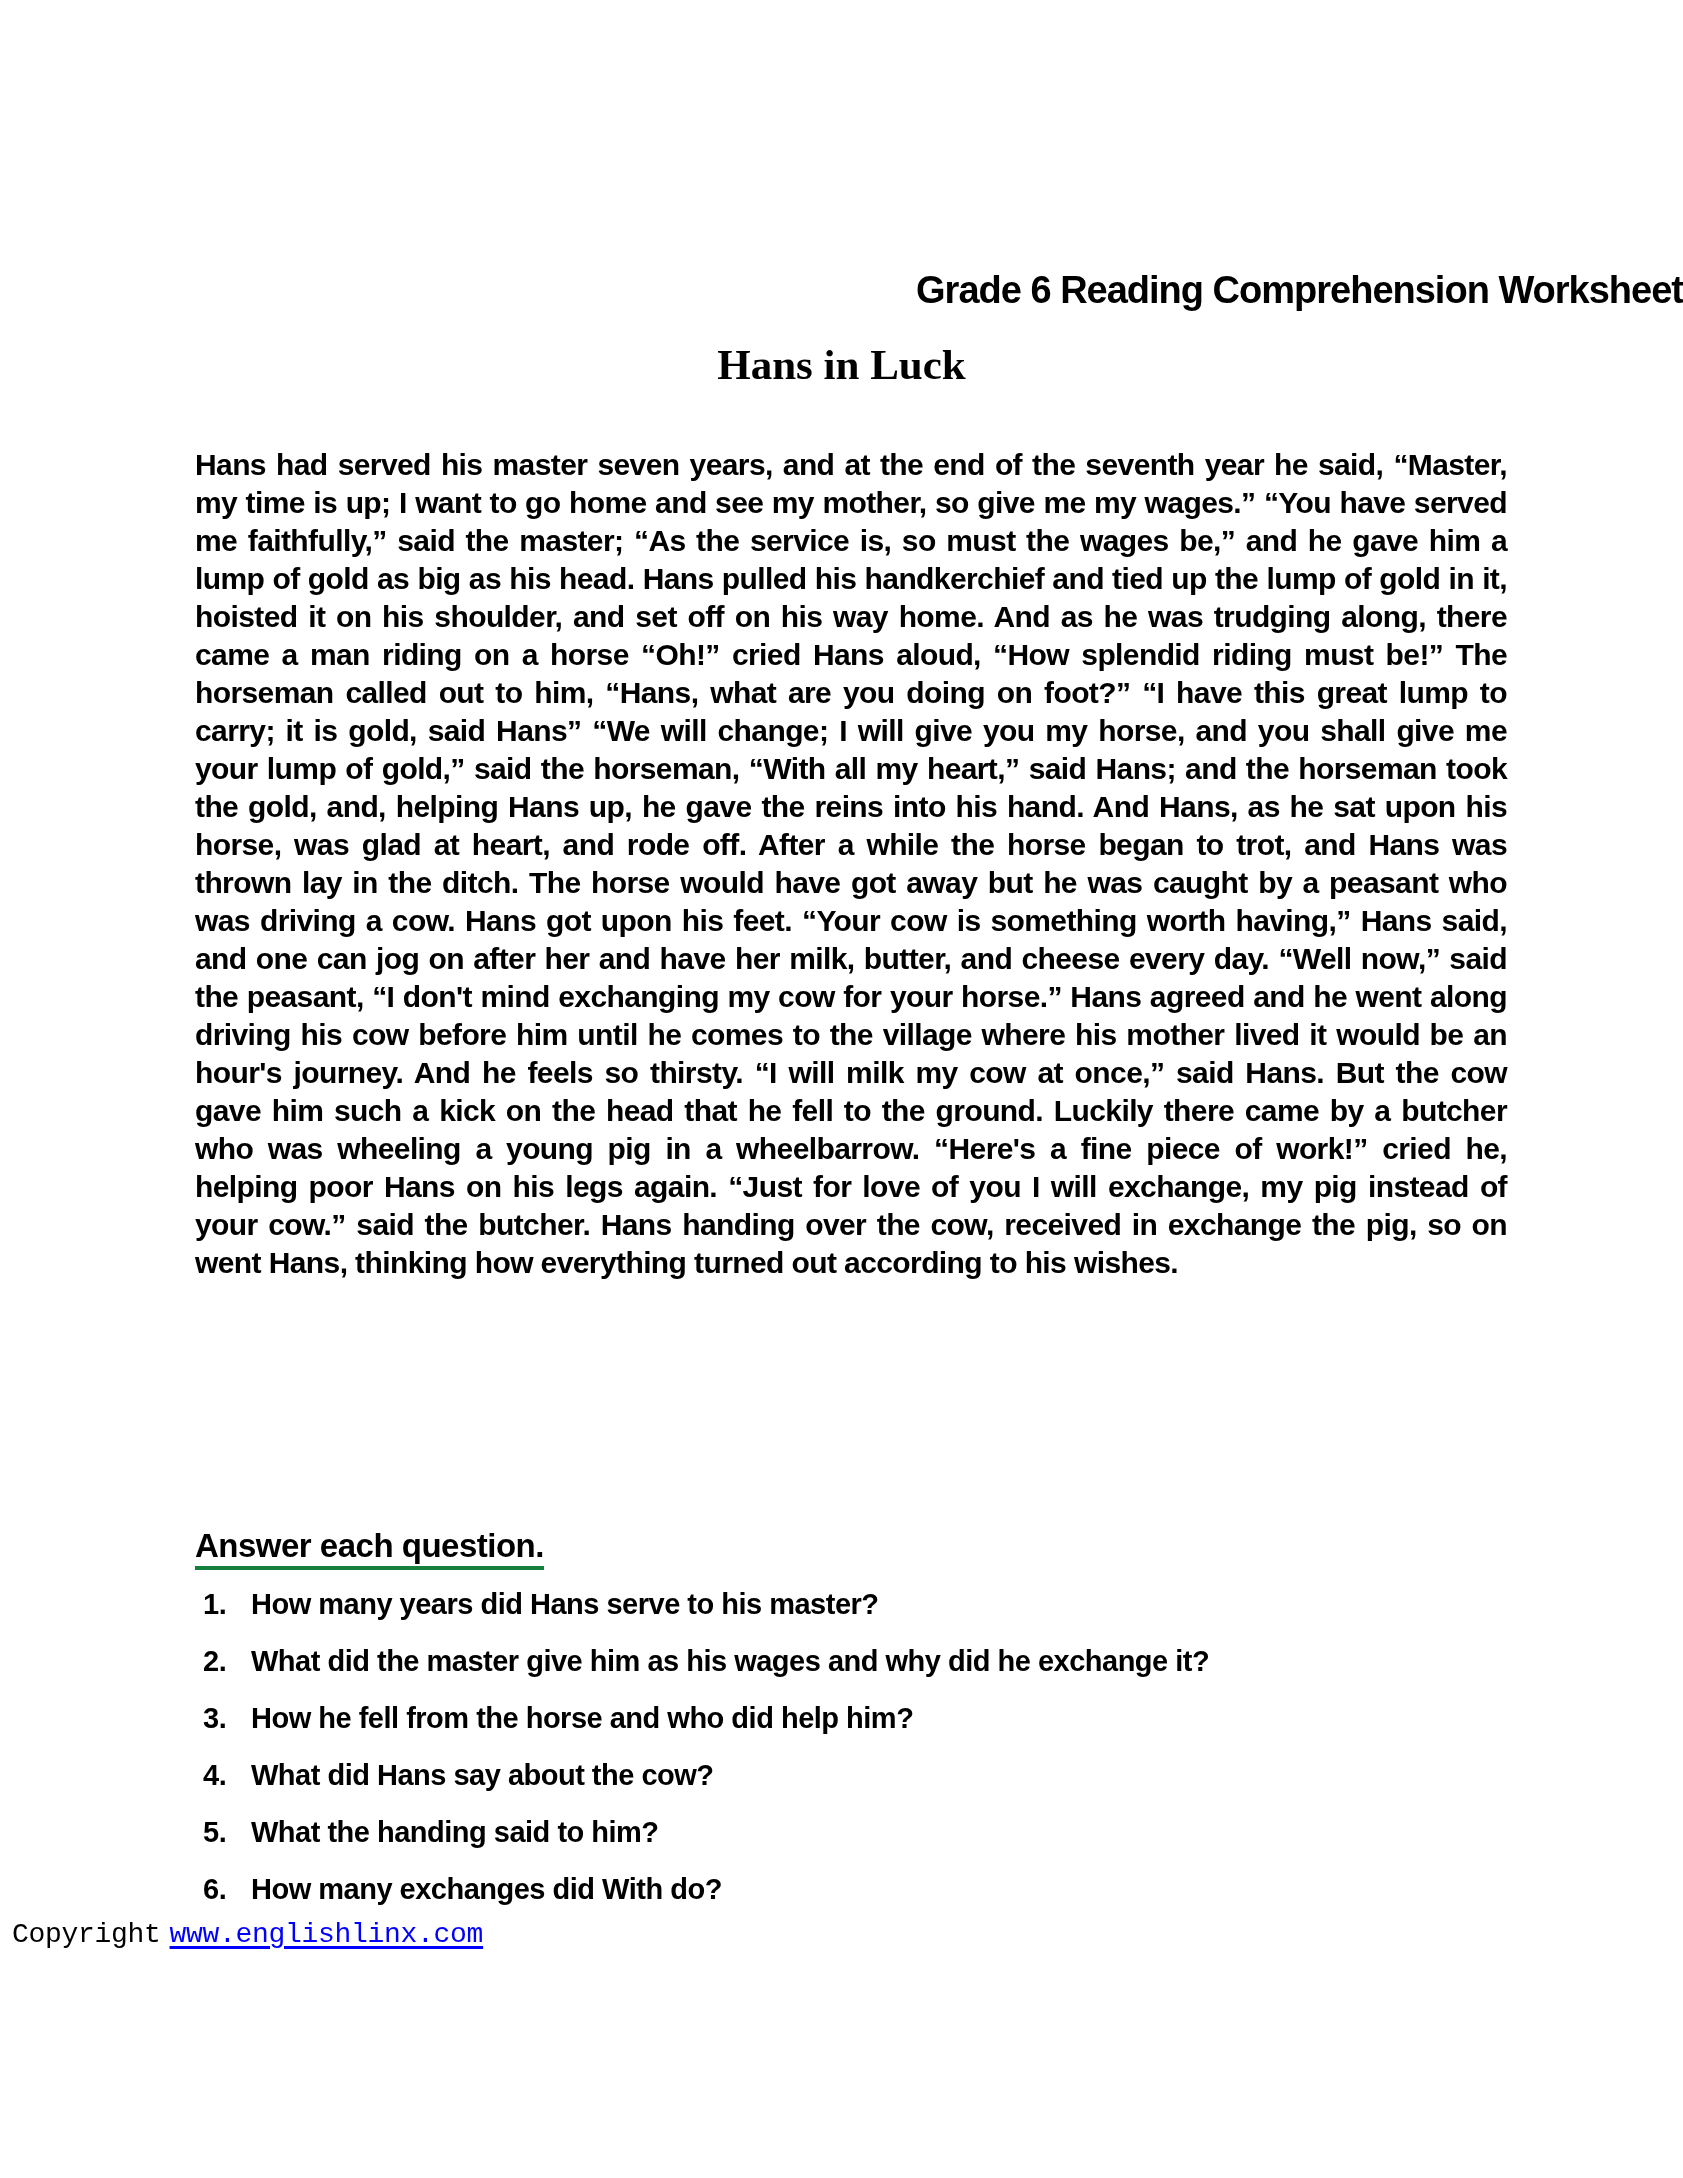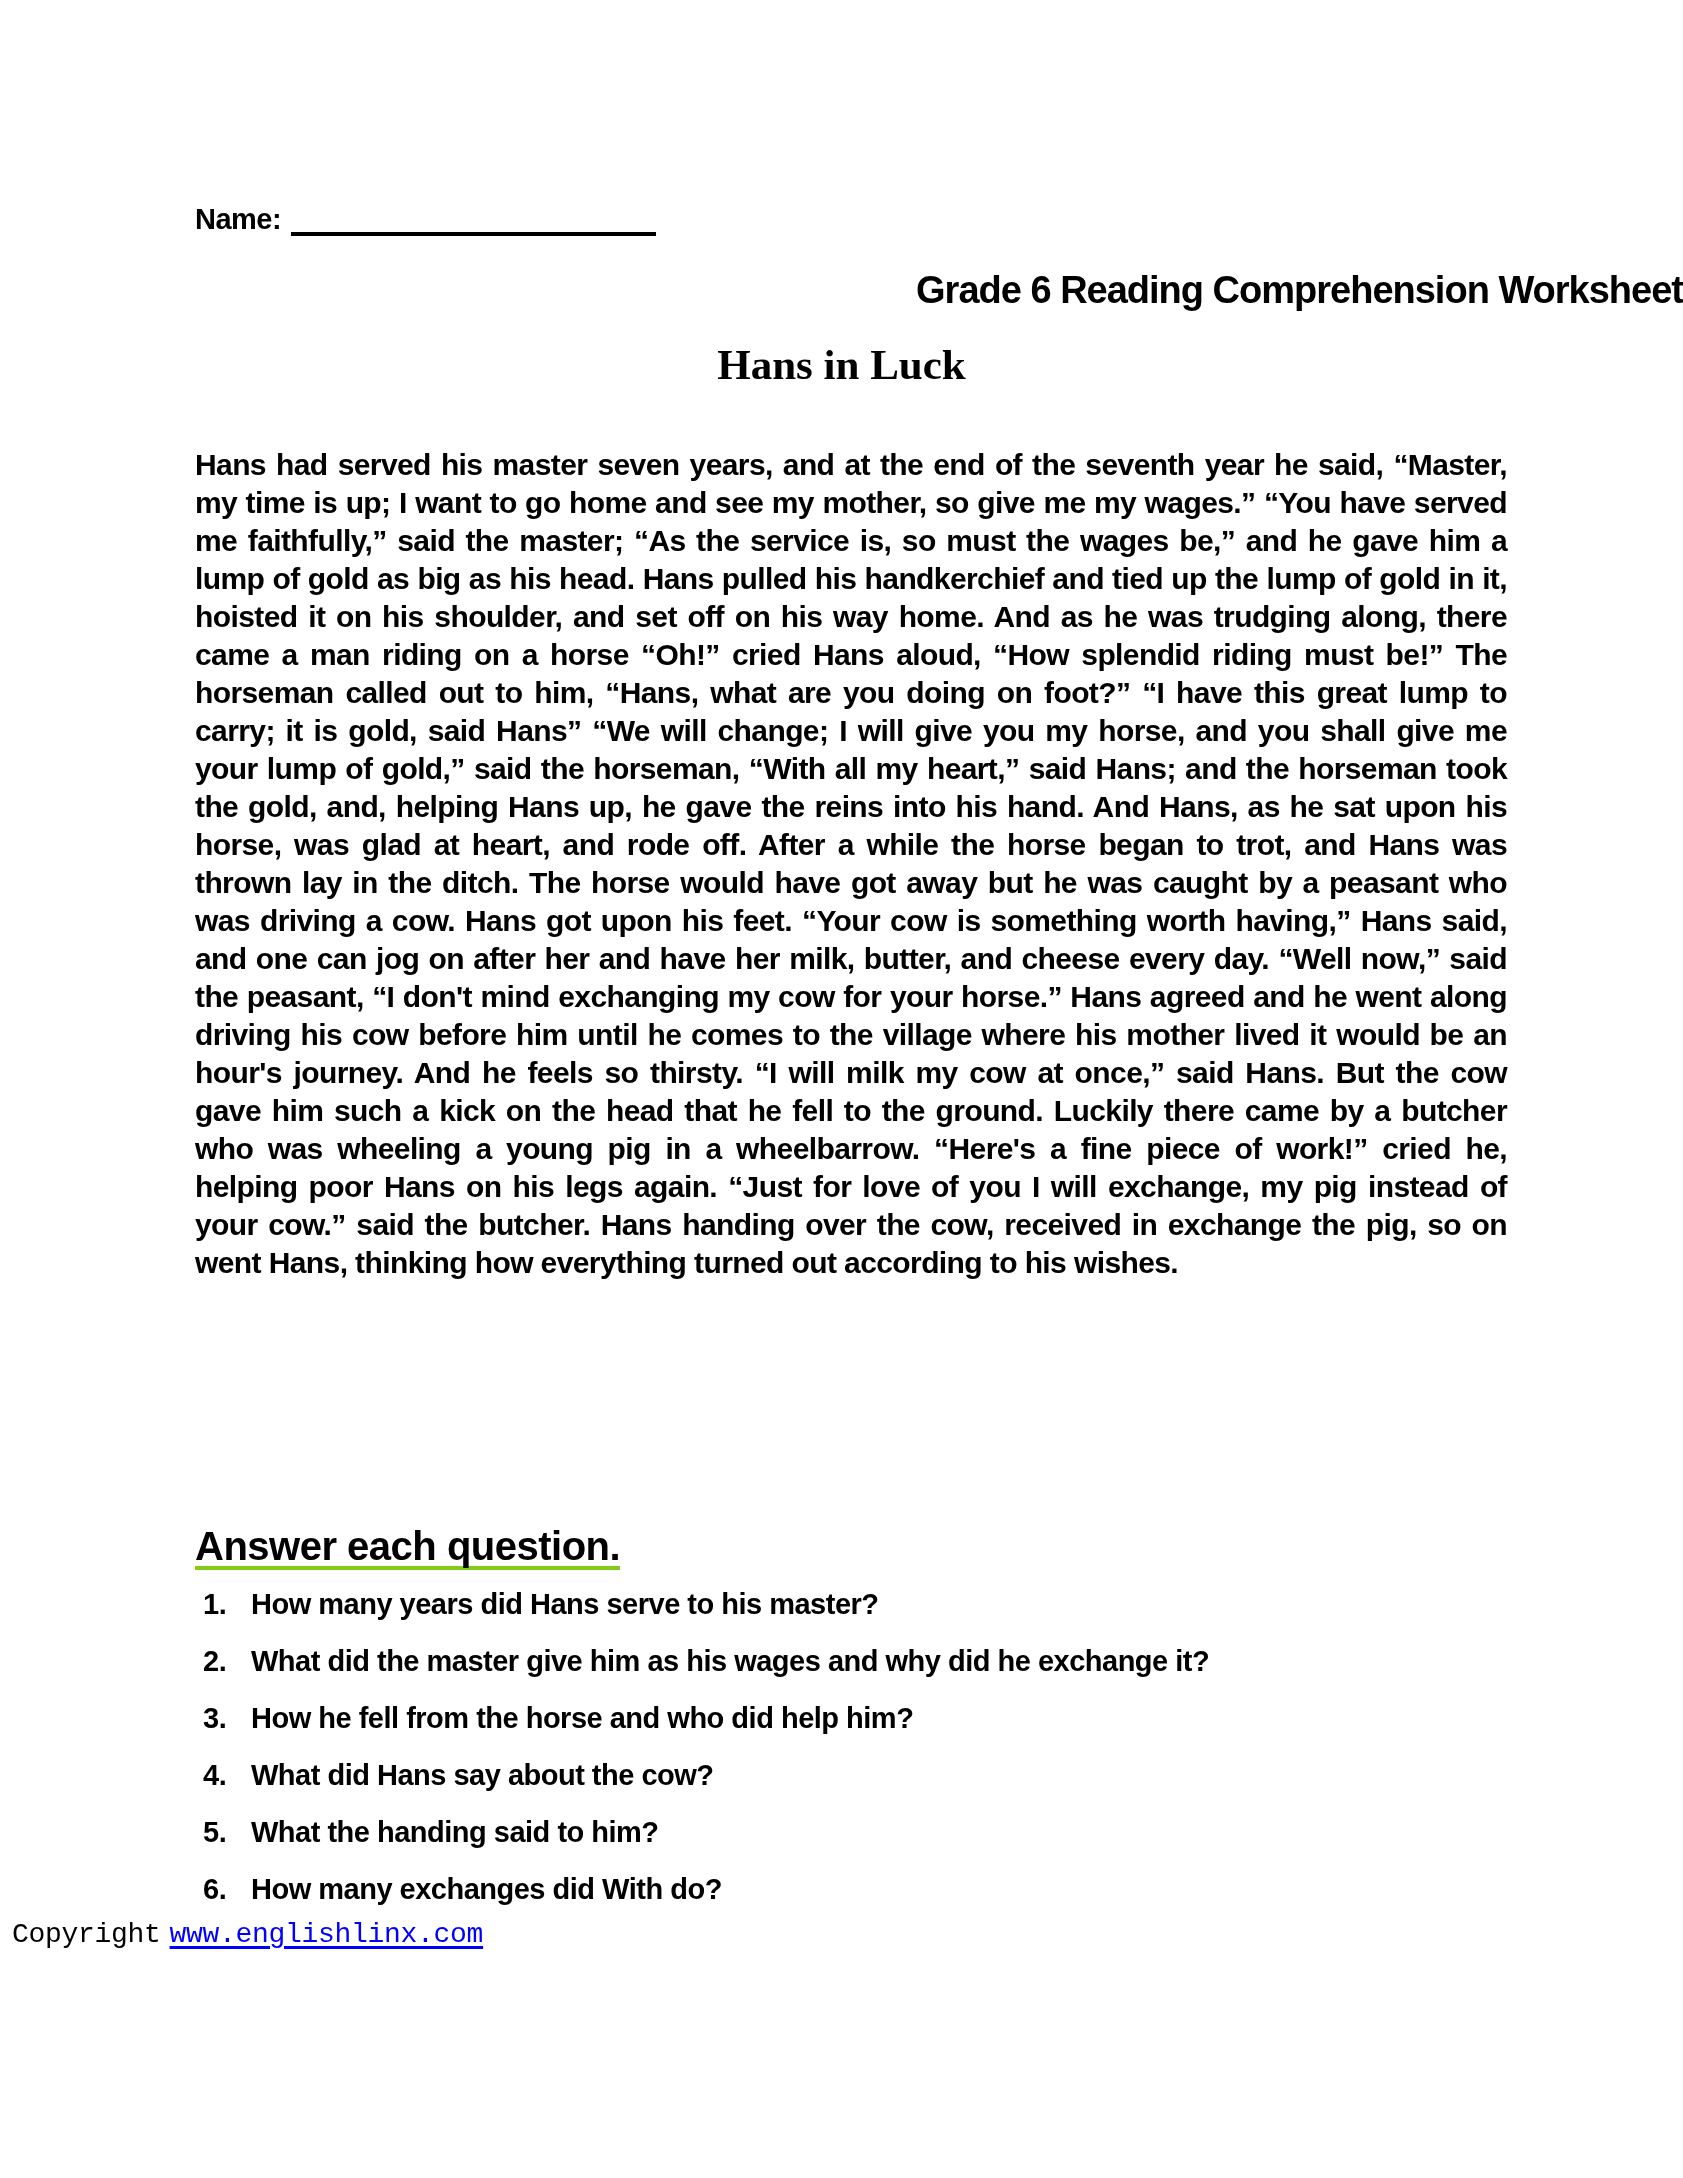--- a/index.html
+++ b/index.html
@@ -75,25 +75,25 @@
   }
   .questions {
     position: absolute;
     top: 1530px;
     left: 195px;
     width: 1312px;
   }
   .q-heading {
     display: block;
     width: max-content;
-    font-size: 40px;
+    font-size: 33px;
     font-weight: bold;
     letter-spacing: -0.5px;
     line-height: 32px;
-    border-bottom: 4px solid #84cc16;
+    border-bottom: 4px solid #15803d;
     padding-bottom: 4px;
     margin-bottom: 18px;
   }
   .q-row {
     display: flex;
     font-size: 29px;
     font-weight: bold;
     letter-spacing: -0.5px;
     line-height: 33px;
     margin-bottom: 24px;
@@ -117,24 +117,20 @@
     text-decoration: underline;
     text-decoration-thickness: 3px;
     text-underline-offset: 4px;
   }
 </style>
 </head>
 <body>
 
 <div class="page">
 
-  <div class="field name-field">
-    <span class="field-label">Name:</span>
-    <span class="blank-line"></span>
-  </div>
 
 
   <div class="main-title">Grade 6 Reading Comprehension Worksheet</div>
 
   <div class="story-title">Hans in Luck</div>
 
   <div class="content">
     <div class="story">Hans had served his master seven years, and at the end of the seventh year he said, “Master, my time is up; I want to go home and see my mother, so give me my wages.” “You have served me faithfully,” said the master; “As the service is, so must the wages be,” and he gave him a lump of gold as big as his head. Hans pulled his handkerchief and tied up the lump of gold in it, hoisted it on his shoulder, and set off on his way home. And as he was trudging along, there came a man riding on a horse “Oh!” cried Hans aloud, “How splendid riding must be!” The horseman called out to him, “Hans, what are you doing on foot?” “I have this great lump to carry; it is gold, said Hans”  “We will change; I will give you my horse, and you shall give me your lump of gold,” said the horseman, “With all my heart,” said Hans; and the horseman took the gold, and, helping Hans up, he gave the reins into his hand. And Hans, as he sat upon his horse, was glad at heart, and rode off. After a while the horse began to trot, and Hans was thrown lay in the ditch. The horse would have got away but he was caught by a peasant who was driving a cow. Hans got upon his feet.  “Your cow is something worth having,” Hans said, and one can jog on after her and have her milk, butter, and cheese every day.  “Well now,” said the peasant, “I don't mind exchanging my cow for your horse.” Hans agreed and he went along driving his cow before him until he comes to the village where his mother lived it would be an hour's journey. And he feels so thirsty. “I will milk my cow at once,” said Hans.  But the cow gave him such a kick on the head that he fell to the ground. Luckily there came by a butcher who was wheeling a young pig in a wheelbarrow. “Here's a fine piece of work!” cried he, helping poor Hans on his legs again.  “Just for love of you I will exchange, my pig instead of your cow.” said the butcher. Hans handing over the cow, received in exchange the pig, so on went Hans, thinking how everything turned out according to his wishes.</div>
   </div>
 

